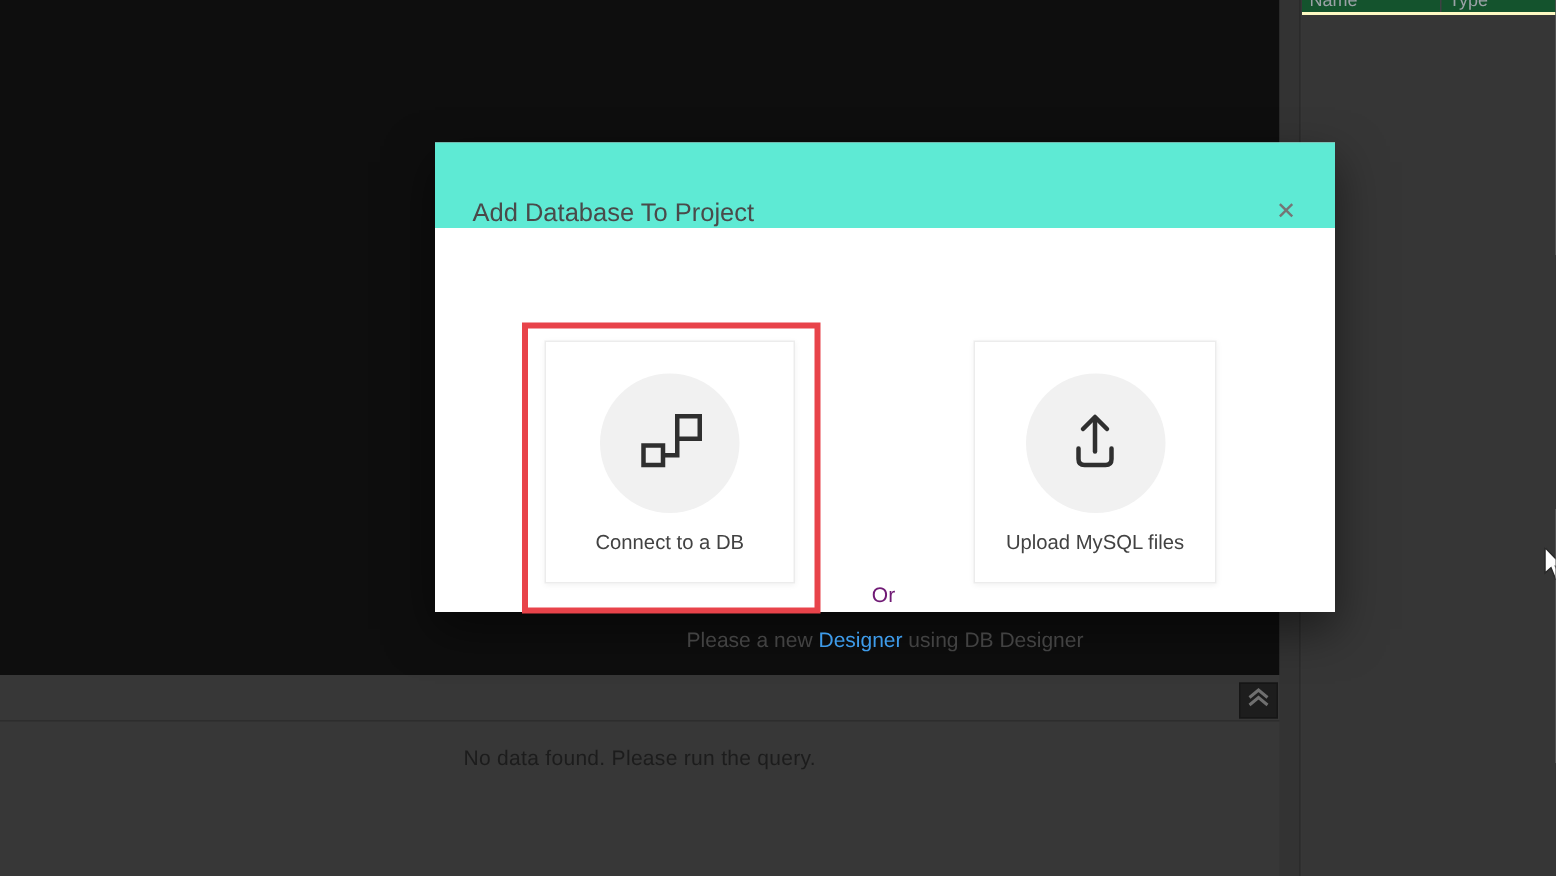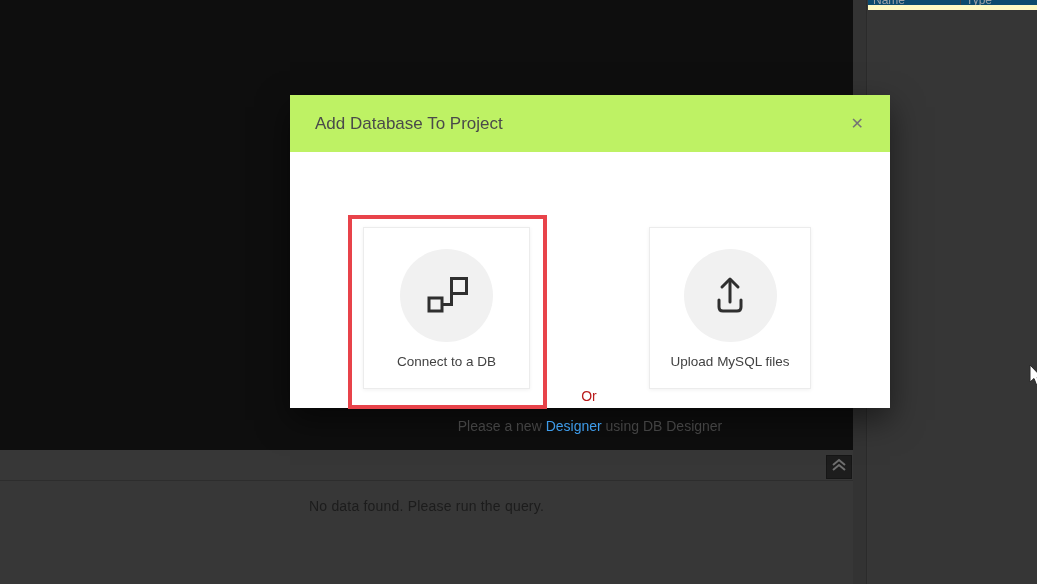--- a/index.html
+++ b/index.html
@@ -12,40 +12,40 @@
 
   #bottom-panel { position:absolute; left:0; top:450px; width:853px; height:108px; background:#373737; }
   #bottom-toolbar { position:relative; height:31px; border-bottom:1px solid #2d2d2d; }
   #collapse-btn { position:absolute; right:1px; top:5px; width:26px; height:24px; background:#1d1d1d; border:1px solid #161616; display:flex; align-items:center; justify-content:center; cursor:pointer; }
   #results-area { text-align:center; padding-top:16px; }
   #results-msg { font-size:14px; color:#1c1c1c; letter-spacing:.2px; }
 
   #gutter { position:absolute; left:853px; top:0; width:14px; height:584px; background:#333333; border-right:1px solid #2b2b2b; }
 
   #sidebar { position:absolute; left:868px; top:0; width:169px; height:584px; background:#363636; }
-  #sidebar-header { height:10px; background:#0c4a6e; border-bottom:5px solid #fef9c3; overflow:hidden; display:flex; }
+  #sidebar-header { height:10px; background:#14532d; border-bottom:2px solid #fef9c3; overflow:hidden; display:flex; }
   .sb-col { font-size:12px; color:#9ba1a6; margin-top:-7px; padding-left:5px; white-space:nowrap; }
   .sb-col.name { width:93px; border-right:1px solid #3f4144; }
 
   
   #modal { position:absolute; left:290px; top:95px; width:600px; height:313px; background:#ffffff; box-shadow:0 12px 30px rgba(0,0,0,.5); }
-  #modal-header { height:57px; background:#bef264; display:flex; align-items:center; padding:0 24px 0 25px; }
+  #modal-header { height:57px; background:#5eead4; display:flex; align-items:flex-end; padding:0 24px 0 25px; }
   #modal-title { font-size:17px; color:#4a4a4a; flex:1; }
   #modal-close { font-size:16px; color:#757575; cursor:pointer; line-height:1; padding:2px; }
   #modal-body { position:relative; height:256px; }
 
   .option-card { position:absolute; background:#fff; border:1px solid #ececec; box-shadow:0 1px 4px rgba(0,0,0,.06); display:flex; flex-direction:column; align-items:center; cursor:pointer; }
   #card-connect { left:73px; top:75px; width:167px; height:162px; }
   #card-upload  { left:359px; top:75px; width:162px; height:162px; }
   .card-circle { width:93px; height:93px; border-radius:50%; background:#f1f1f1; margin-top:21px; display:flex; align-items:center; justify-content:center; }
   .card-label { margin-top:12px; font-size:13.5px; color:#424242; }
 
   #highlight-box { position:absolute; left:58px; top:63px; width:199px; height:194px; border:4px solid #e8434a; pointer-events:none; }
 
-  #or-text { position:absolute; left:276px; top:236px; width:46px; text-align:center; font-size:14px; color:#b91c1c; }
+  #or-text { position:absolute; left:276px; top:236px; width:46px; text-align:center; font-size:14px; color:#701a75; }
   #create-line { position:absolute; left:0; top:266px; width:100%; text-align:center; font-size:14px; color:#424242; }
   #create-link { color:#3e9be9; cursor:pointer; }
 
   
   #cursor { position:absolute; left:1029px; top:365px; }
 </style>
 </head>
 <body>
 
 <div id="screen">

